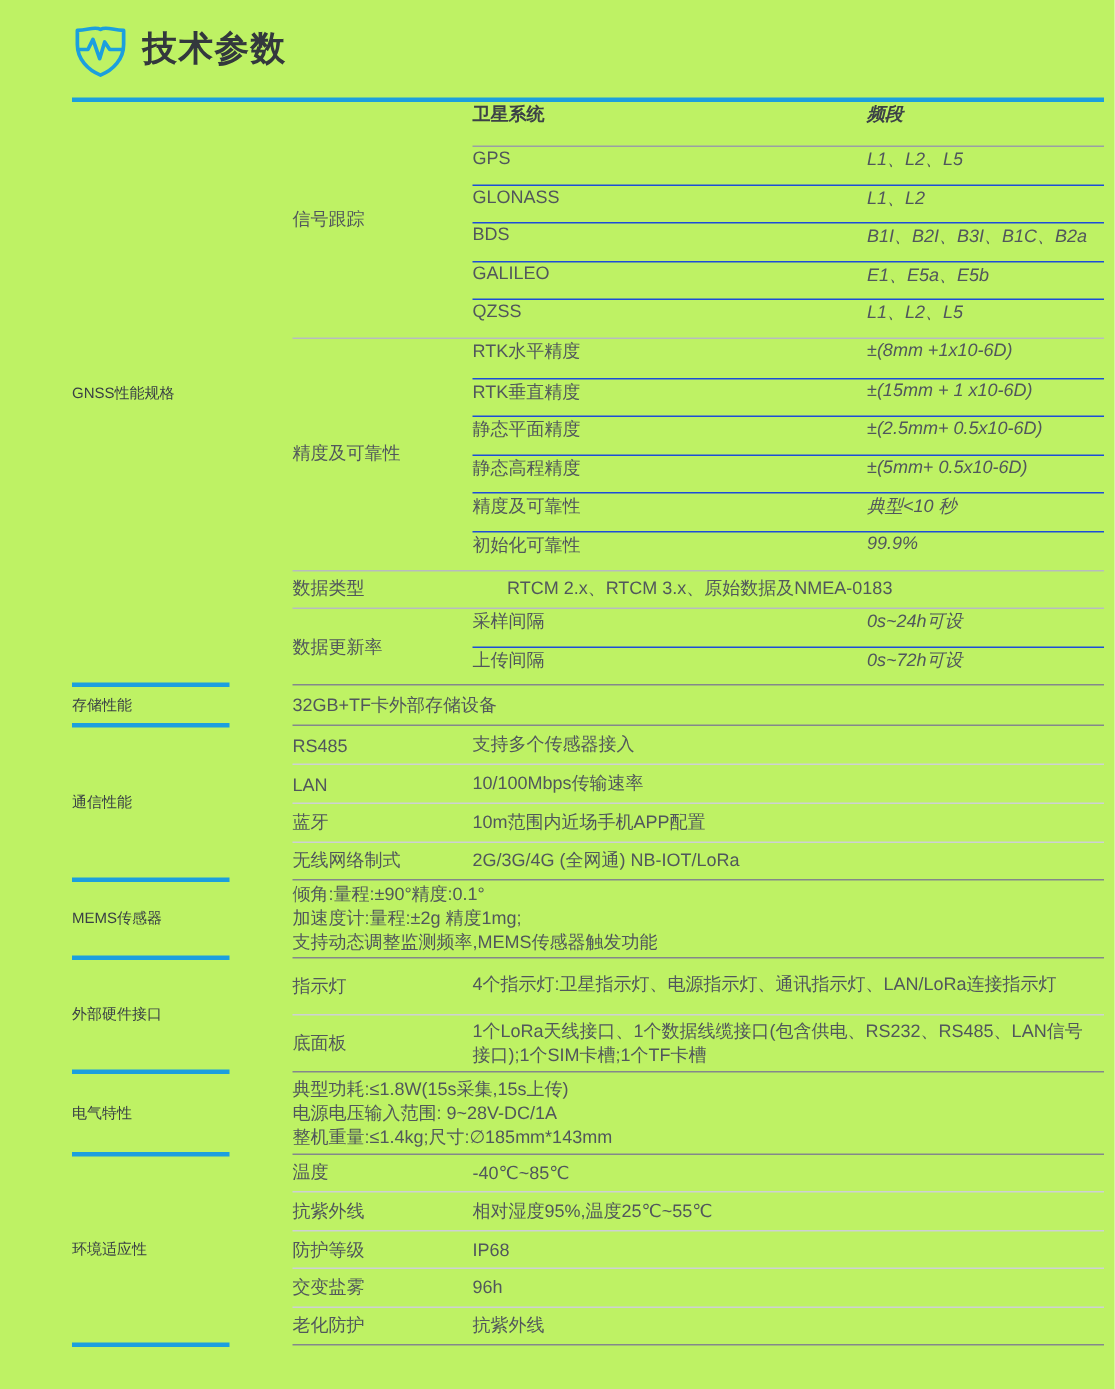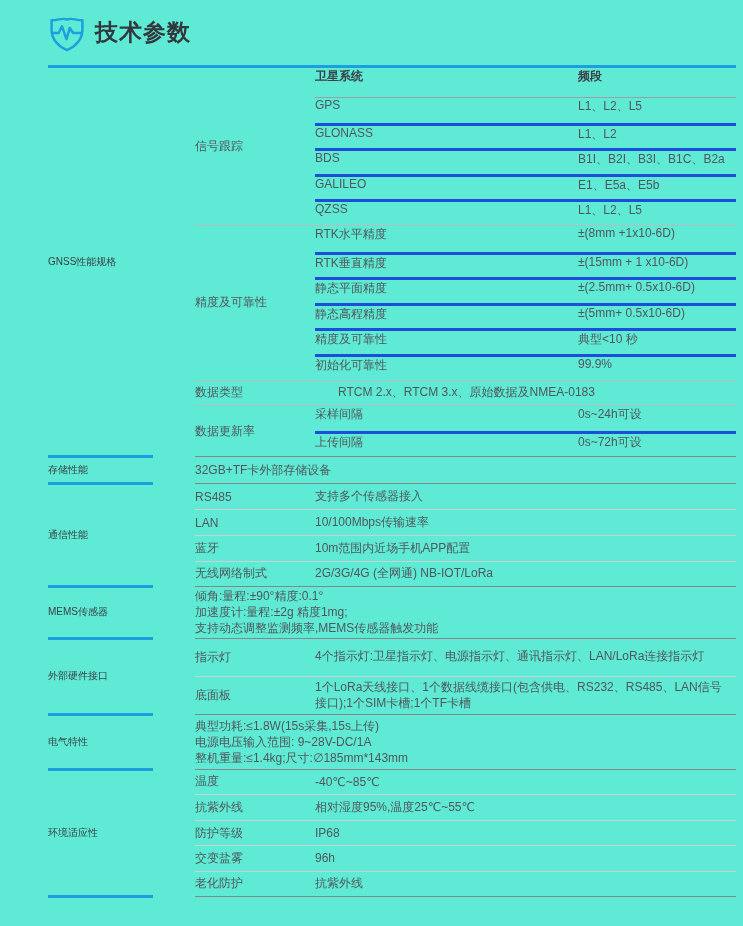--- a/index.html
+++ b/index.html
@@ -2,21 +2,21 @@
 <html><head>
 <meta charset="utf-8">
 <style>
   * { margin:0; padding:0; box-sizing:border-box; }
   html,body { background:#ffffff; }
   body {
     width:743px; height:926px;
     font-family:"Liberation Sans","DejaVu Sans",sans-serif;
     color:#51575c; font-size:12px; overflow:hidden;
   }
-  .page { width:743px; height:926px; padding-left:48px; padding-right:7px; background:#5eead4; }
+  .page { width:743px; height:926px; padding-left:48px; padding-right:7px; background:#bef264; }
 
   
   .hd { height:65px; display:flex; align-items:center; gap:9px; }
   .hd .icon { width:38px; height:38px; flex:0 0 38px; }
   .hd h1 { font-size:23px; font-weight:700; color:#33383d; letter-spacing:1px; }
   .accent-rule { height:3px; background:#1b9fde; }
 
   
   .spec { position:relative; }
   .sec { display:flex; position:relative; }
@@ -45,24 +45,24 @@
     background:#84888b;
   }
 
   
   .gnss-body > div + div { border-top:1px solid #b7bcbf; }
   .subblock { display:flex; }
   .sub-label { flex:0 0 120px; width:120px; display:flex; align-items:center; }
   .sub-rows { flex:1; min-width:0; display:flex; flex-direction:column; }
   .trow { display:flex; height:25.6px; }
   .trow.head { height:29px; font-weight:700; color:#3c4247; }
-  .sub-rows .trow + .trow { border-top:3px solid #1d4ed8; }
+  .sub-rows .trow + .trow { border-top:1px solid #1d4ed8; }
   .sub-rows .trow.head + .trow { border-top:1px solid #9aa0a4; }
   .c3 { flex:1; min-width:0; }
-  .c4 { flex:0 0 158px; width:158px; }
+  .c4 { flex:0 0 158px; width:158px;font-style:italic; }
 
   
   .prow { display:flex; }
   .prow .p2 { flex:0 0 120px; width:120px; display:flex; align-items:center; }
   .prow .p3 { flex:1; min-width:0; display:flex; align-items:center; }
   .sec-body > .prow + .prow { border-top:1px solid #cdd1d4; }
   .h25 { height:25.6px; }
   .dtrow { height:25px;gap:23px; }
 
   .storage-body { height:27px; display:flex; align-items:center; }

